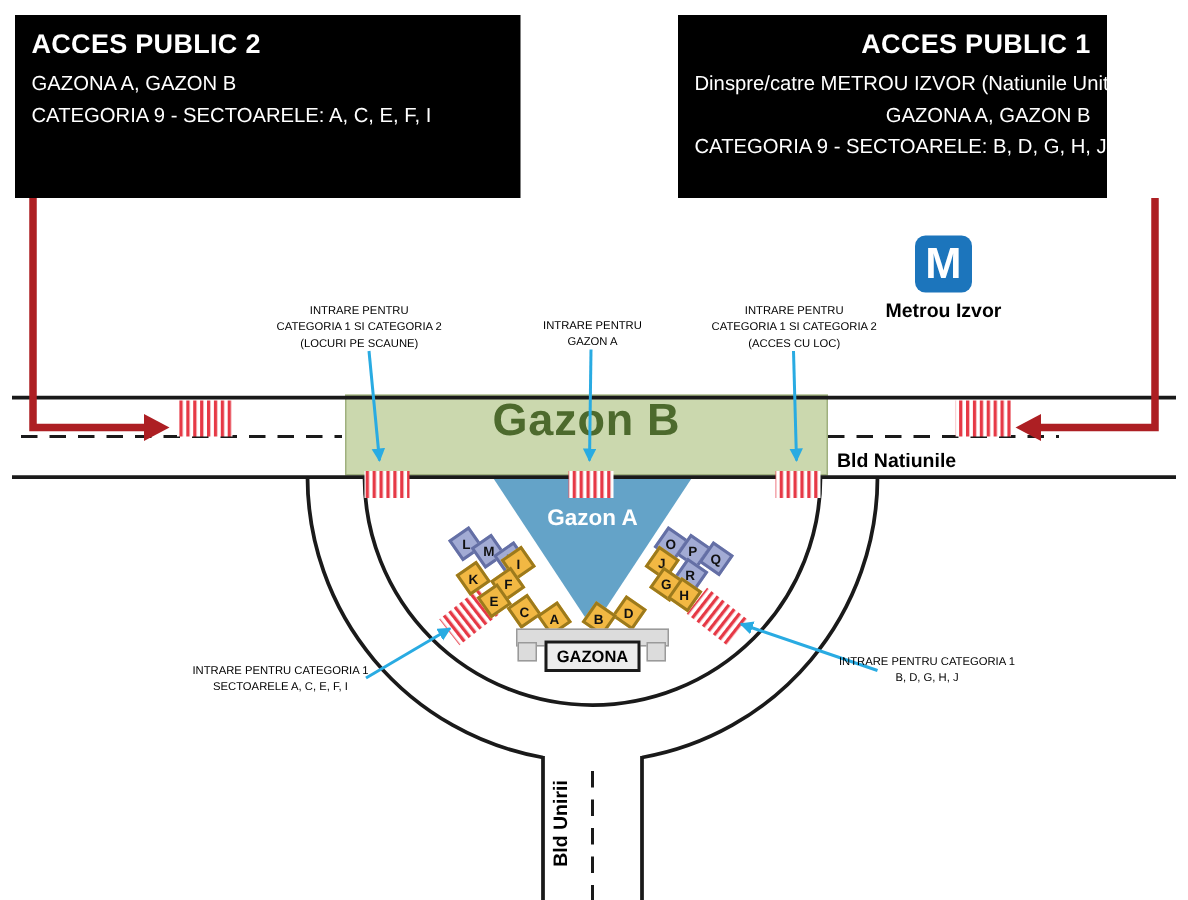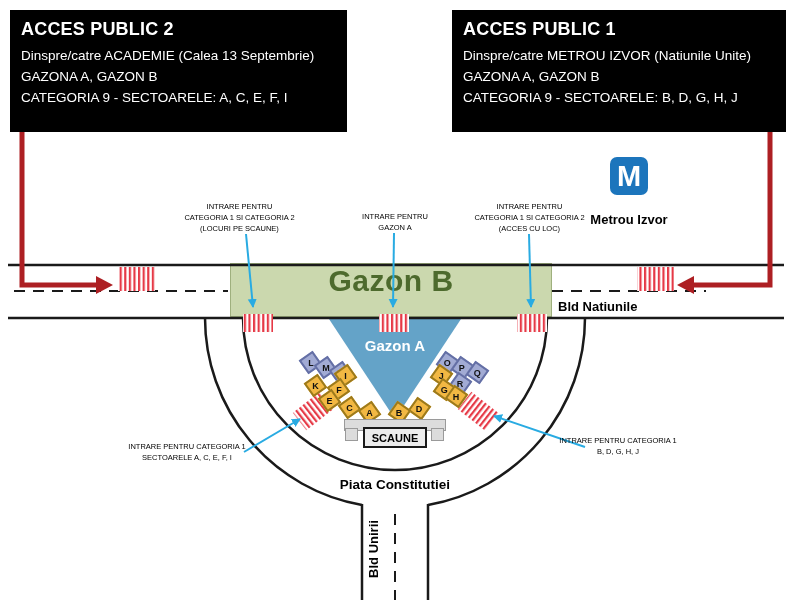--- a/index.html
+++ b/index.html
@@ -13,21 +13,21 @@
 
   
   .gazonb{position:absolute;left:230px;top:263px;width:322px;height:54px;background:#CBD8AE;
           border:1px solid #9FB07E;box-sizing:border-box;display:flex;align-items:flex-start;justify-content:center;}
   .gazonb span{font-size:30px;font-weight:bold;color:#4D6A2D;letter-spacing:.5px;}
 
   
   .metro-icon{position:absolute;left:610px;top:157px;width:38px;height:38px;background:#1C75BC;border-radius:7px;
               display:flex;align-items:center;justify-content:center;}
   .metro-icon span{color:#fff;font-size:29px;font-weight:bold;}
-  .metro-label{position:absolute;left:580px;top:212px;width:98px;text-align:center;font-size:13px;font-weight:bold;color:#000;}
+  .metro-label{position:absolute;left:580px;top:199px;width:98px;text-align:center;font-size:13px;font-weight:bold;color:#000;}
 
   
   .bld-lib{position:absolute;left:558px;top:299px;width:118px;font-size:13px;font-weight:bold;color:#000;}
   .gazona-label{position:absolute;left:345px;top:337px;width:100px;text-align:center;color:#fff;font-size:15px;font-weight:bold;}
   .piata-label{position:absolute;left:317px;top:477px;width:156px;text-align:center;font-size:13.5px;font-weight:bold;color:#000;}
   .bld-unirii{position:absolute;left:329px;top:541px;width:90px;height:16px;text-align:center;font-size:13px;font-weight:bold;color:#000;
               transform:rotate(-90deg);}
 
   
   .sector{position:absolute;width:17px;height:17px;display:flex;align-items:center;justify-content:center;
@@ -103,40 +103,38 @@
 
     <line x1="246" y1="234" x2="253" y2="307" stroke="#29ABE2" stroke-width="2" marker-end="url(#cyanhead)"></line>
     <line x1="394" y1="233" x2="393" y2="307" stroke="#29ABE2" stroke-width="2" marker-end="url(#cyanhead)"></line>
     <line x1="529" y1="234" x2="531" y2="307" stroke="#29ABE2" stroke-width="2" marker-end="url(#cyanhead)"></line>
     <line x1="244" y1="452" x2="300" y2="419" stroke="#29ABE2" stroke-width="2" marker-end="url(#cyanhead)"></line>
     <line x1="585" y1="447" x2="494" y2="416" stroke="#29ABE2" stroke-width="2" marker-end="url(#cyanhead)"></line>
   </svg>
 
   <div class="access-box" style="left:10px;top:10px;width:337px;">
     <div class="title">ACCES PUBLIC 2</div>
-    <div class="line">Dinspre/catre ACADEMIE (Calea 13 Septembrie)</div>
     <div class="line">GAZONA A, GAZON B</div>
     <div class="line">CATEGORIA 9 - SECTOARELE: A, C, E, F, I</div>
   </div>
 
-  <div class="access-box" style="left:452px;top:10px;width:334px;">
+  <div class="access-box" style="left:452px;top:10px;width:286px;text-align:right;">
     <div class="title">ACCES PUBLIC 1</div>
     <div class="line">Dinspre/catre METROU IZVOR (Natiunile Unite)</div>
     <div class="line">GAZONA A, GAZON B</div>
     <div class="line">CATEGORIA 9 - SECTOARELE: B, D, G, H, J</div>
   </div>
 
   <div class="metro-icon">
     <span>M</span>
   </div>
   <div class="metro-label">Metrou Izvor</div>
 
   <div class="bld-lib">Bld Natiunile</div>
   <div class="gazona-label">Gazon A</div>
-  <div class="piata-label">Piata Constitutiei</div>
   <div class="bld-unirii">Bld Unirii</div>
 
   <div class="sector purple ls" style="left:302px;top:354px;">
       <span>L</span>
     </div>
   <div class="sector purple ls" style="left:317px;top:359px;">
       <span>M</span>
     </div>
   <div class="sector purple ls" style="left:332px;top:364px;">
       <span>N</span>
@@ -185,21 +183,21 @@
       <span>D</span>
     </div>
   <div class="sector yellow rs" style="left:391px;top:404px;">
       <span>B</span>
     </div>
 
   <div class="scena-deck"></div>
   <div class="scena-wing" style="left:345px;top:428px;"></div>
   <div class="scena-wing" style="left:431px;top:428px;"></div>
   <div class="scena-box">
-    <span>SCAUNE</span>
+    <span>GAZONA</span>
   </div>
 
   <div class="ent" style="left:172px;top:202px;width:135px;">
     <div>INTRARE PENTRU</div>
     <div>CATEGORIA 1 SI CATEGORIA 2</div>
     <div>(LOCURI PE SCAUNE)</div>
   </div>
   <div class="ent" style="left:352px;top:212px;width:86px;">
     <div>INTRARE PENTRU</div>
     <div>GAZON A</div>

